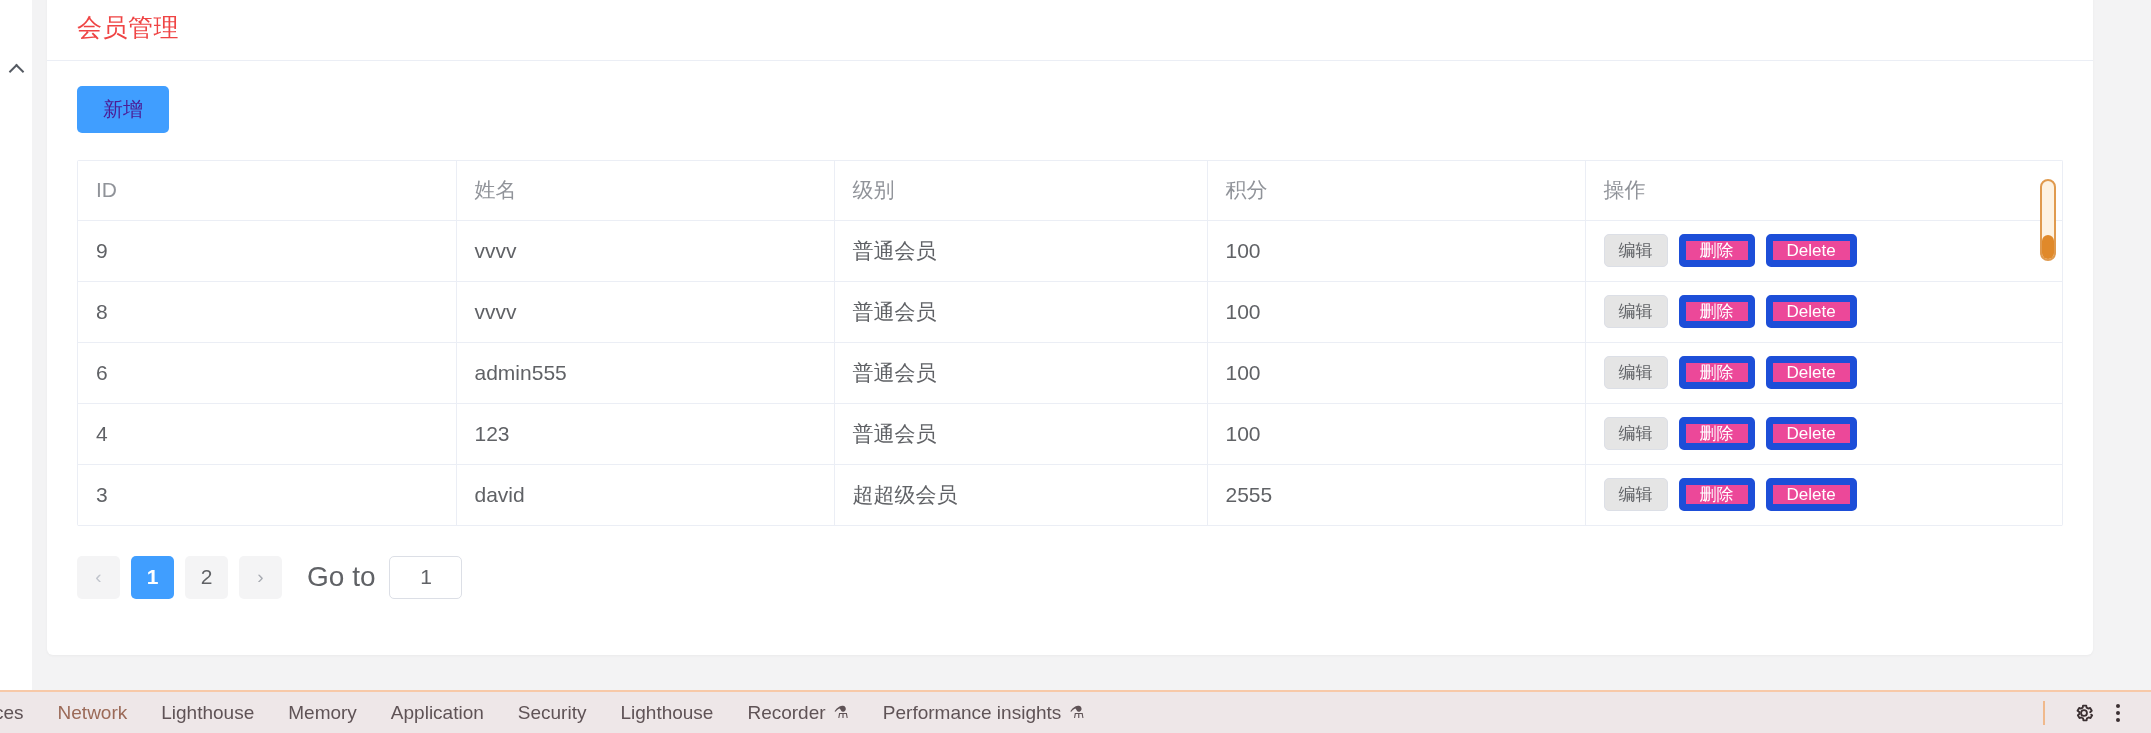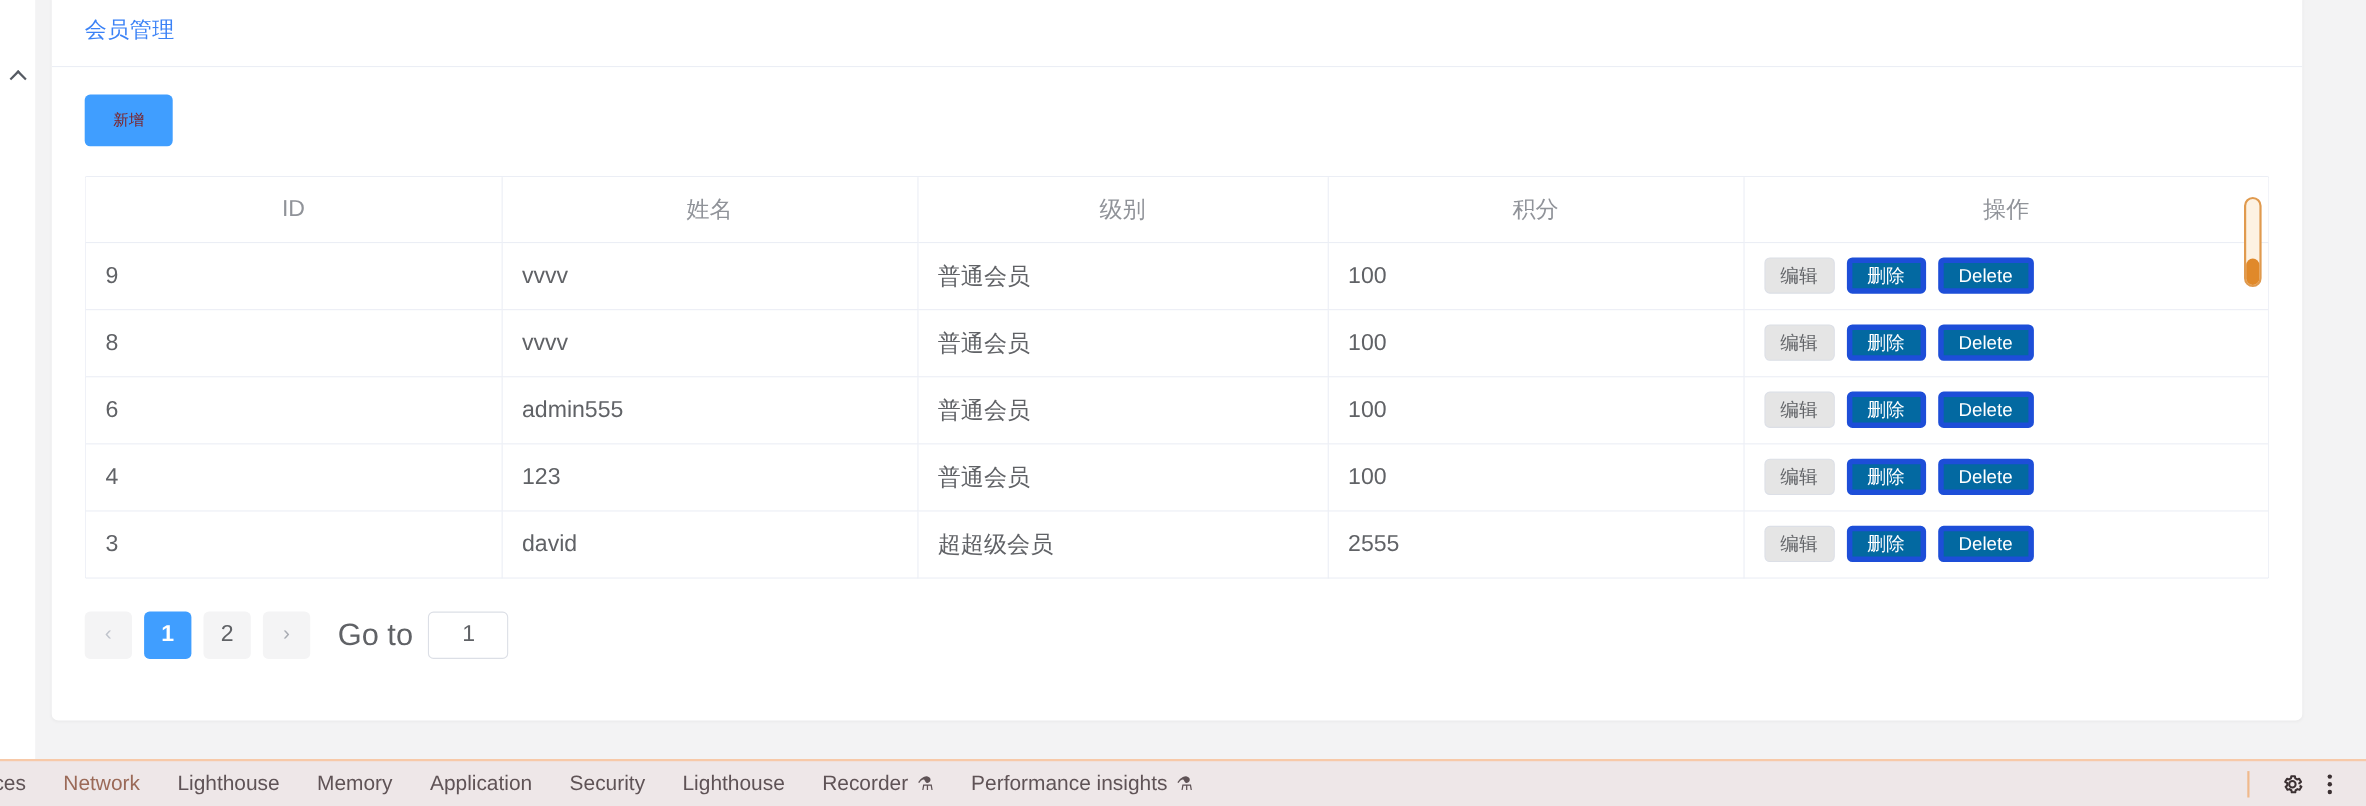--- a/index.html
+++ b/index.html
@@ -47,49 +47,49 @@
     overflow: hidden;
   }
 
   .card-header {
     height: 67px;
     border-bottom: 1px solid #ebeef5;
     display: flex; align-items: center;
     padding: 0 30px;
   }
   .card-title {
-    font-size: 20px;
-    color: #3b82f6;
+    font-size: 25px;
+    color: #ef4444;
     letter-spacing: 0.5px;
   }
 
   .card-body { padding: 25px 30px 0 30px; }
 
   .btn-add {
     display: inline-flex; align-items: center; justify-content: center;
     height: 47px; padding: 0 26px;
     background: #409eff;
-    color: #7f1d1d;
-    font-size: 14px;
+    color: #4c1d95;
+    font-size: 20px;
     border: none; border-radius: 5px;
     cursor: pointer;
   }
 
   
   .table-wrap {
     position: relative;
     margin-top: 27px;
     border: 1px solid #ebeef5;
     border-bottom: none;
     border-radius: 2px;
   }
   table { width: 100%; border-collapse: collapse; table-layout: fixed; }
   thead th {
     height: 59px;
-    text-align: center;
+    text-align: left;
     font-size: 21px;
     font-weight: normal;
     color: #909399;
     padding: 0 18px;
     border-bottom: 1px solid #ebeef5;
     border-right: 1px solid #ebeef5;
     background: #ffffff;
   }
   thead th:last-child { border-right: none; }
   tbody td {
@@ -117,22 +117,22 @@
     display: inline-flex; align-items: center; justify-content: center;
     height: 33px; padding: 0 14px;
     font-size: 17px; border-radius: 5px;
     cursor: pointer; white-space: nowrap;
   }
   .btn-plain {
     background: #e5e5e5; color: #606266;
     border: 1px solid #dcdfe6;
   }
   .btn-danger {
-    background: #0369a1; color: #ffffff;
-    border: 5px solid #1d4ed8;
+    background: #ec4899; color: #ffffff;
+    border: 7px solid #1d4ed8;
   }
 
   
   .tbl-scrollbar {
     position: absolute; right: 6px; top: 18px;
     width: 16px; height: 82px;
     background: #fdf2e2;
     border: 2px solid #e09a4e;
     border-radius: 8px;
     cursor: pointer;

